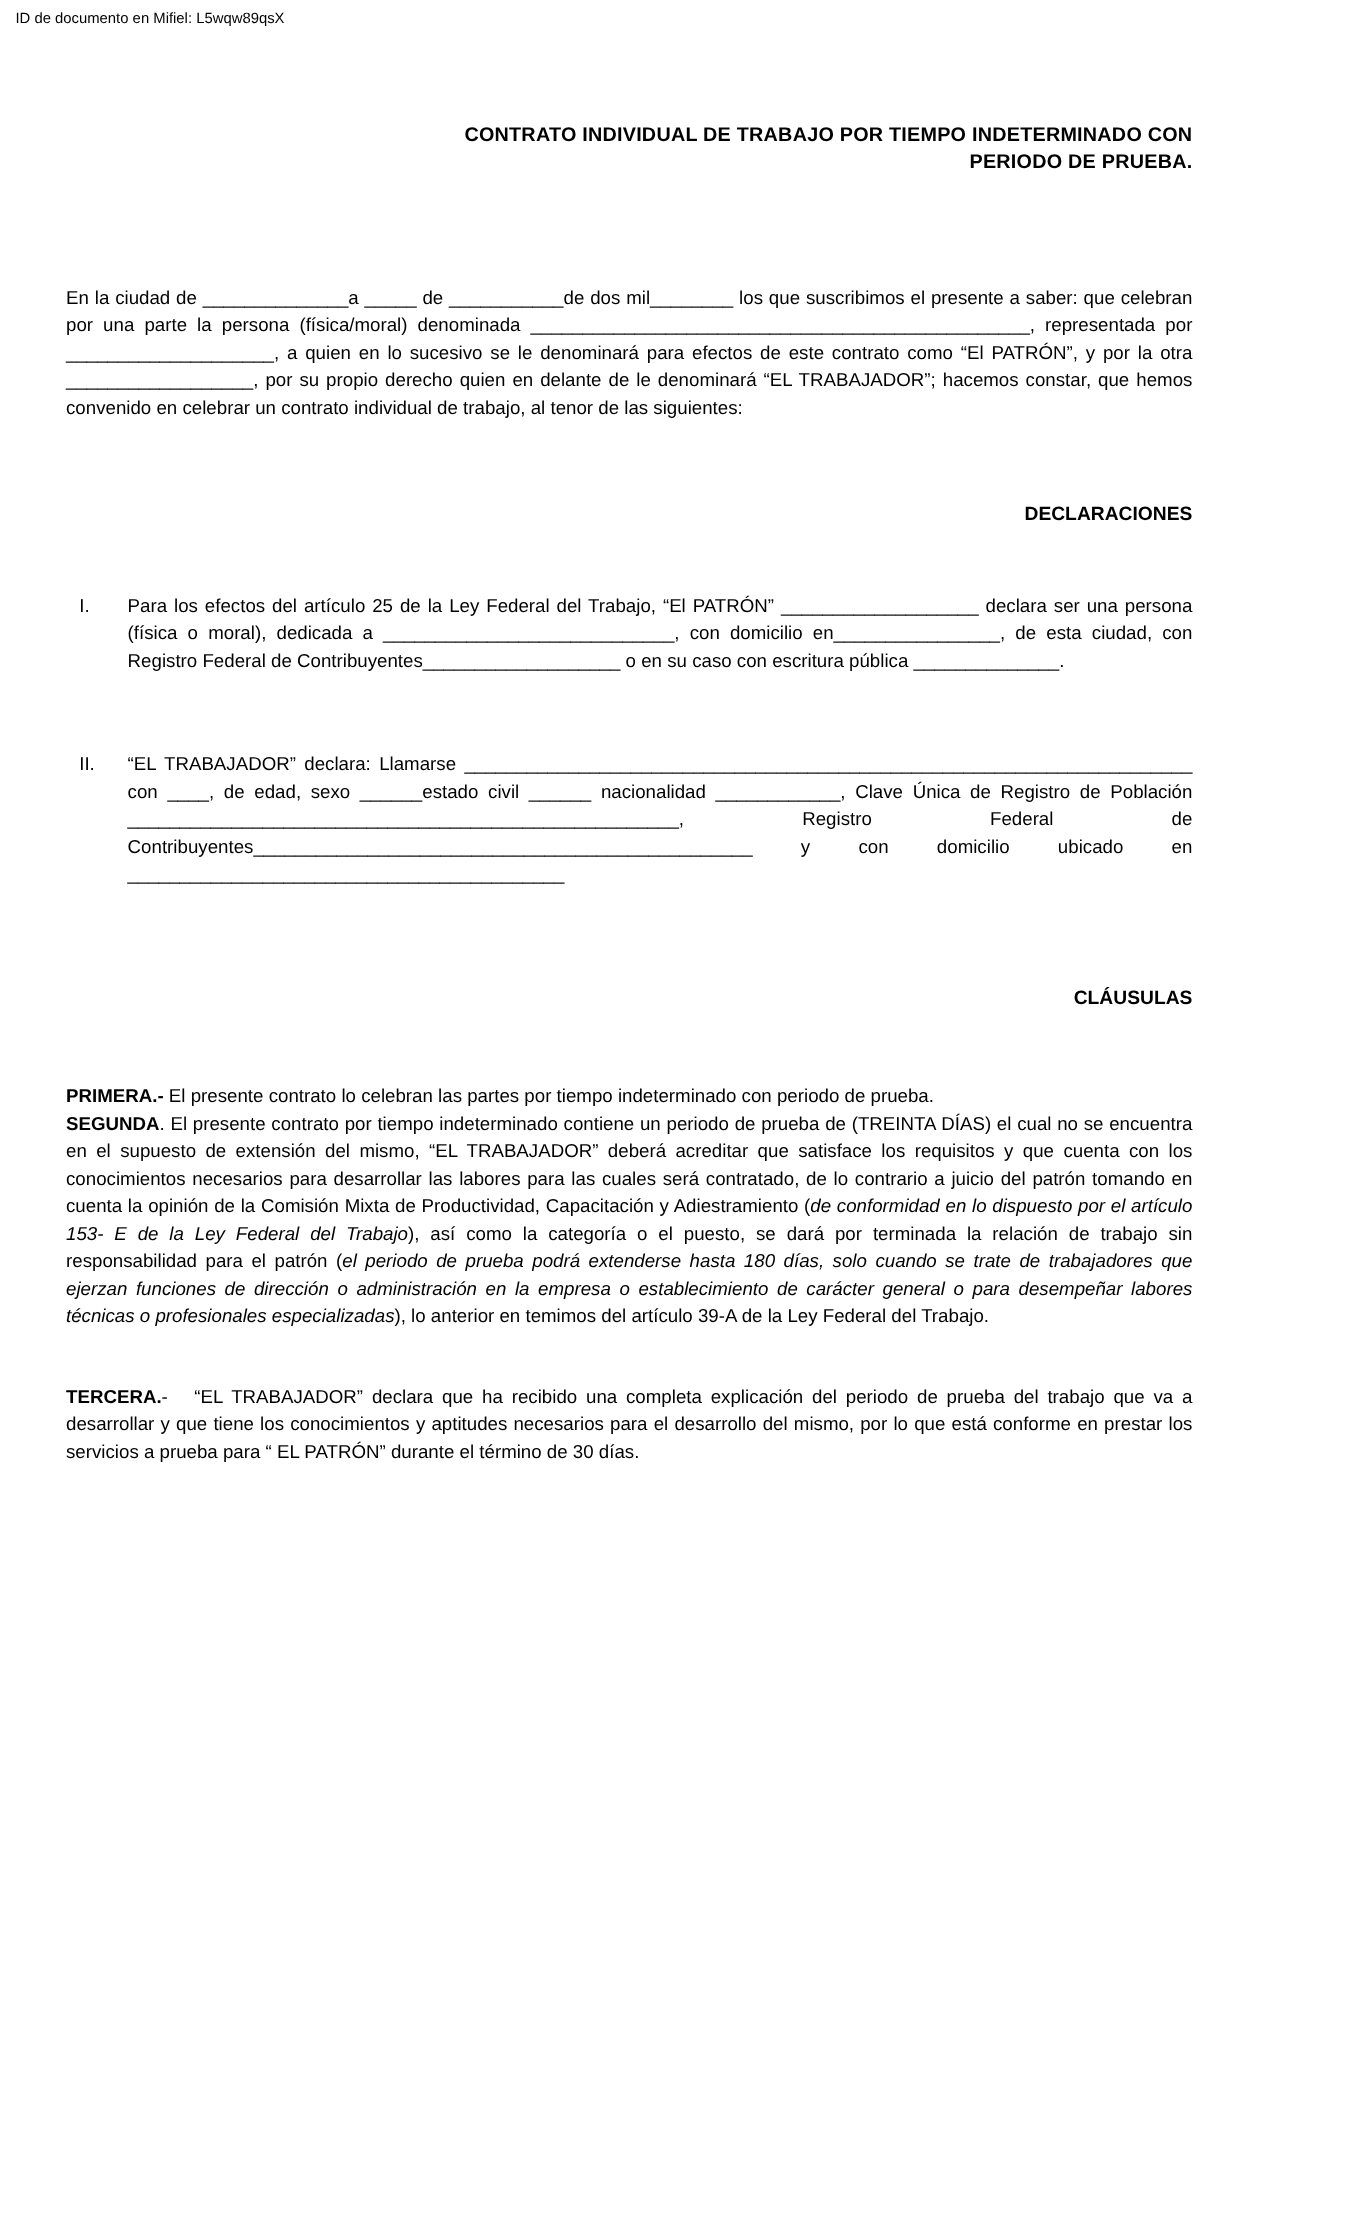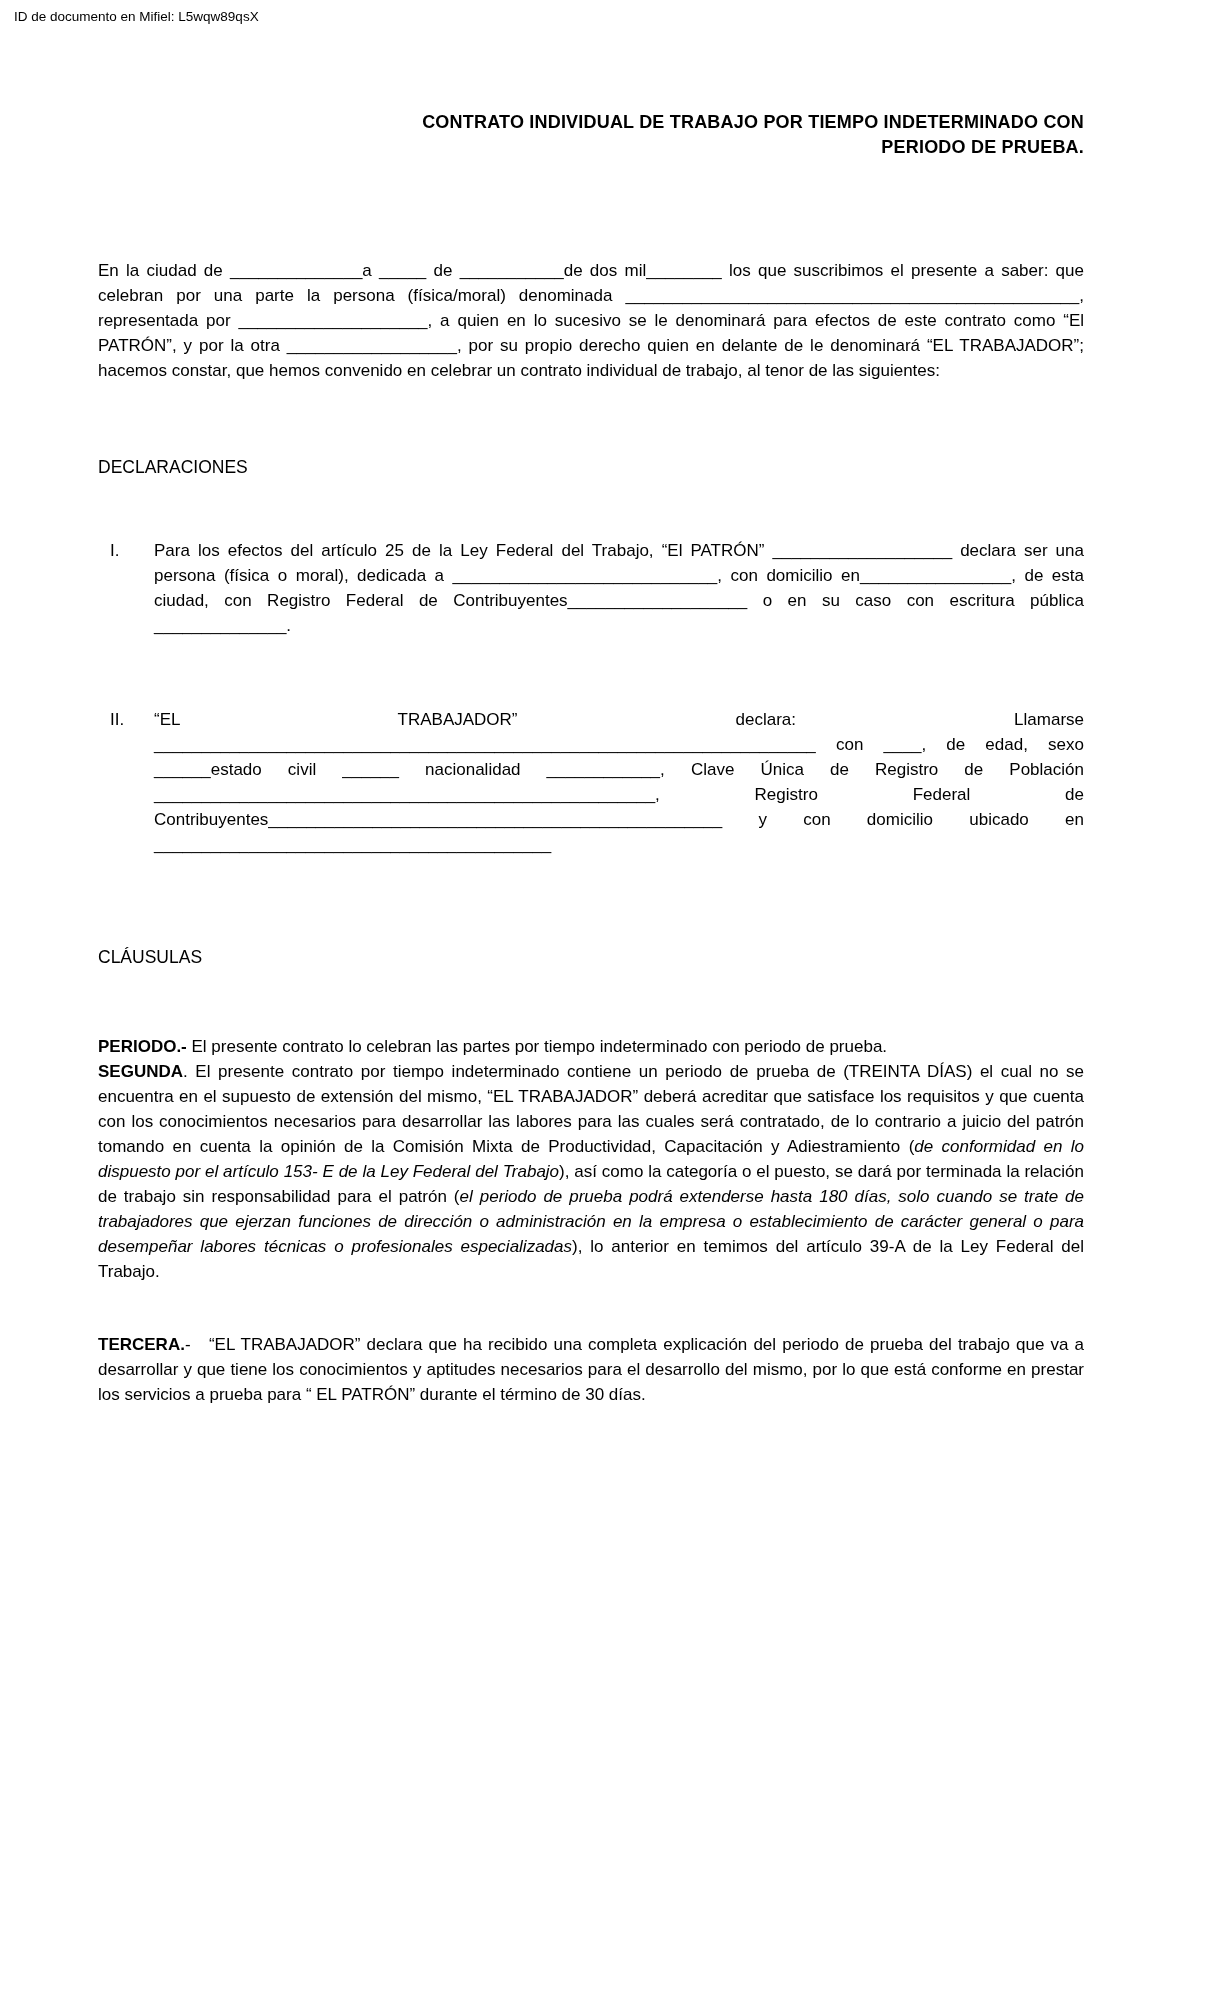--- a/index.html
+++ b/index.html
@@ -10,21 +10,21 @@
     color: #000000;
     -webkit-font-smoothing: antialiased;
   }
   #page {
     position: relative;
     width: 1224px;
     height: 2016px;
     background: #ffffff;
     overflow: hidden;
     box-sizing: border-box;
-    padding: 110px 140px 0 98px;
+    padding: 110px 140px 0 60px;
   }
   .doc-id {
     position: absolute;
     top: 8px;
     left: 14px;
     font-size: 13.5px;
     line-height: 18px;
     color: #000000;
   }
   .title {
@@ -36,24 +36,24 @@
     margin: 0 0 98px 0;
   }
   .title span { display: block; }
   .body-text {
     font-size: 17px;
     line-height: 25px;
     text-align: justify;
     margin: 0;
   }
   .section-heading {
-    font-weight: normal;
+    font-weight: bold;
     font-size: 17.5px;
     line-height: 25px;
-    text-align: left;
+    text-align: right;
     margin: 0;
   }
   #declaraciones-heading { margin-top: 72px; margin-bottom: 58px; }
   #clausulas-heading     { margin-top: 88px; margin-bottom: 64px; }
   .decl-list { margin: 0; padding: 0; list-style: none; }
   .decl-item {
     position: relative;
     padding-left: 56px;
     font-size: 17px;
     line-height: 25px;
@@ -95,21 +95,21 @@
     </div>
     <div class="decl-item">
       <span class="decl-numeral">II.</span>
       <span>“EL TRABAJADOR” declara: Llamarse ______________________________________________________________________ con ____, de edad, sexo ______estado civil ______ nacionalidad ____________, Clave Única de Registro de Población _____________________________________________________, Registro Federal de Contribuyentes________________________________________________ y con domicilio ubicado en __________________________________________</span>
     </div>
   </div>
 
   <h2 class="section-heading" id="clausulas-heading">CLÁUSULAS</h2>
 
   <p class="body-text clause" id="clause-primera">
-    <span class="bold">PERIODO.-</span><span> El presente contrato lo celebran las partes por tiempo indeterminado con periodo de prueba.</span>
+    <span class="bold">PRIMERA.-</span><span> El presente contrato lo celebran las partes por tiempo indeterminado con periodo de prueba.</span>
   </p>
 
   <p class="body-text clause" id="clause-segunda">
     <span class="bold">SEGUNDA</span><span>. El presente contrato por tiempo indeterminado contiene un periodo de prueba de (TREINTA DÍAS) el cual no se encuentra en el supuesto de extensión del mismo, “EL TRABAJADOR” deberá acreditar que satisface los requisitos y  que cuenta con los conocimientos necesarios para desarrollar las labores para las cuales será contratado, de lo contrario a juicio del patrón tomando en cuenta la opinión de la Comisión Mixta de  Productividad, Capacitación y Adiestramiento (</span><span class="italic">de conformidad en lo dispuesto por el artículo 153- E de la Ley Federal del Trabajo</span><span>), así como la categoría o el puesto, se dará por terminada la relación de trabajo sin responsabilidad para el patrón (</span><span class="italic">el periodo de prueba podrá extenderse hasta 180 días, solo cuando se trate de trabajadores que ejerzan funciones de dirección o administración en la empresa o establecimiento de carácter general o para desempeñar labores técnicas o profesionales especializadas</span><span>), lo anterior en temimos del artículo 39-A de la Ley Federal del Trabajo.</span>
   </p>
 
   <p class="body-text clause" id="clause-tercera">
     <span class="bold">TERCERA.</span><span>-&nbsp;&nbsp;&nbsp;“EL TRABAJADOR” declara que ha recibido una completa explicación del periodo de prueba del trabajo que va a desarrollar y que tiene los conocimientos y aptitudes necesarios para el desarrollo del mismo, por lo que está conforme en prestar los servicios a prueba para “ EL PATRÓN” durante el término de 30 días.</span>
   </p>
 

